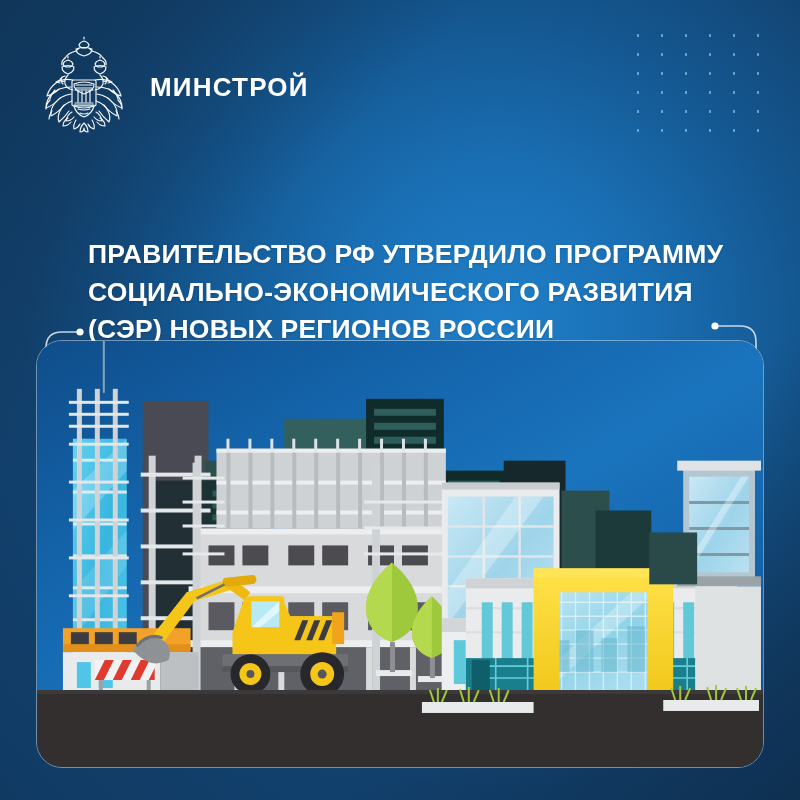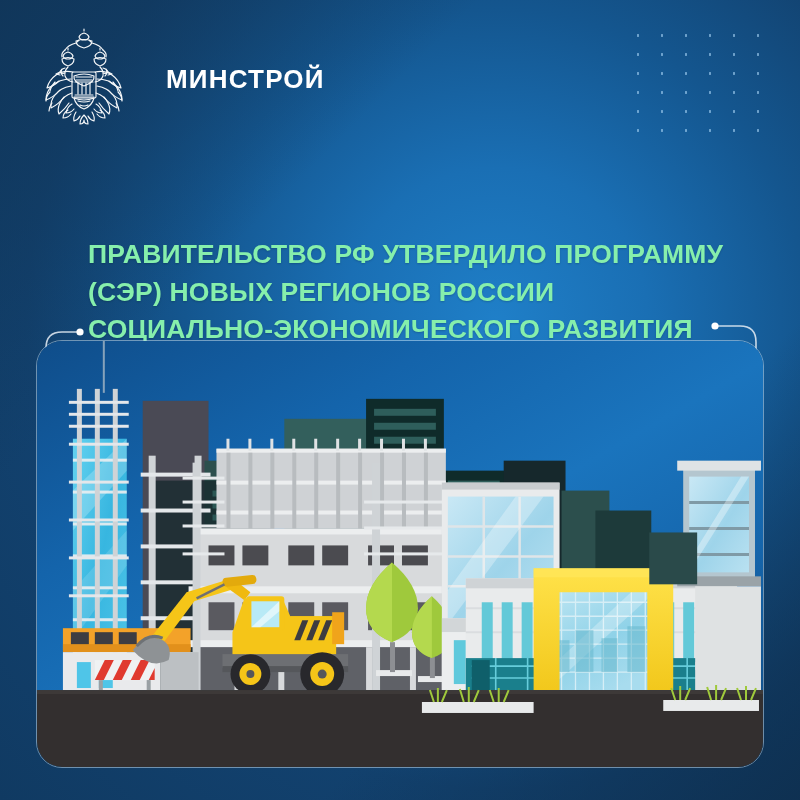--- a/index.html
+++ b/index.html
@@ -33,39 +33,39 @@
   .dot-grid{
     position:absolute; top:26px; right:22px;
     width:152px; height:112px;
     background-image:radial-gradient(circle, rgba(160,205,240,.65) 1.1px, transparent 1.3px);
     background-size:24px 19px;
     background-position:0 0;
   }
 
   
   .logo-wrap{
-    position:absolute; left:38px; top:28px;
-    display:flex; align-items:center; gap:36px;
+    position:absolute; left:38px; top:36px;
+    display:flex; align-items:center; gap:20px;
   }
   .emblem{ width:92px; height:104px; display:block; }
   .logo-text{
     color:#ffffff;
     font-weight:bold;
     font-size:26px;
     letter-spacing:1.2px;
     line-height:1.12;
     text-transform:uppercase;
   }
   .logo-text div{ white-space:nowrap; }
 
   
   .headline{
     position:absolute; left:88px; top:236px;
     width:660px;
-    color:#86efac;
+    color:#ffffff;
     font-weight:bold;
     font-size:26.5px;
     line-height:1.42;
     letter-spacing:.2px;
     text-transform:uppercase;
     text-shadow:0 1px 2px rgba(0,0,0,.18);
   }
   .headline .l{ display:block; white-space:nowrap; }
 
   
@@ -155,22 +155,22 @@
         <path d="M46 87 q-4 4 -4 9 q4 0 4 -4 q0 4 4 4 q0 -5 -4 -9z"></path>
       </g>
     </svg>
     <div class="logo-text">
       <div>Минстрой</div>
     </div>
   </div>
 
   <div class="headline">
     <span class="l">Правительство РФ утвердило программу</span>
+    <span class="l">социально-экономического развития</span>
     <span class="l">(СЭР) новых регионов России</span>
-    <span class="l">социально-экономического развития</span>
   </div>
 
   <svg class="deco deco-left" viewBox="0 0 70 120">
     <path d="M57 14 H40 q-16 0 -16 16 V120" fill="none" stroke="#e7eef6" stroke-width="1.6" opacity=".85"></path>
     <circle cx="58" cy="14" r="3.6" fill="#ffffff"></circle>
   </svg>
   <svg class="deco deco-right" viewBox="0 0 80 130">
     <path d="M18 16 H42 q16 0 16 16 V130" fill="none" stroke="#e7eef6" stroke-width="1.6" opacity=".85"></path>
     <circle cx="17" cy="16" r="3.6" fill="#ffffff"></circle>
   </svg>

